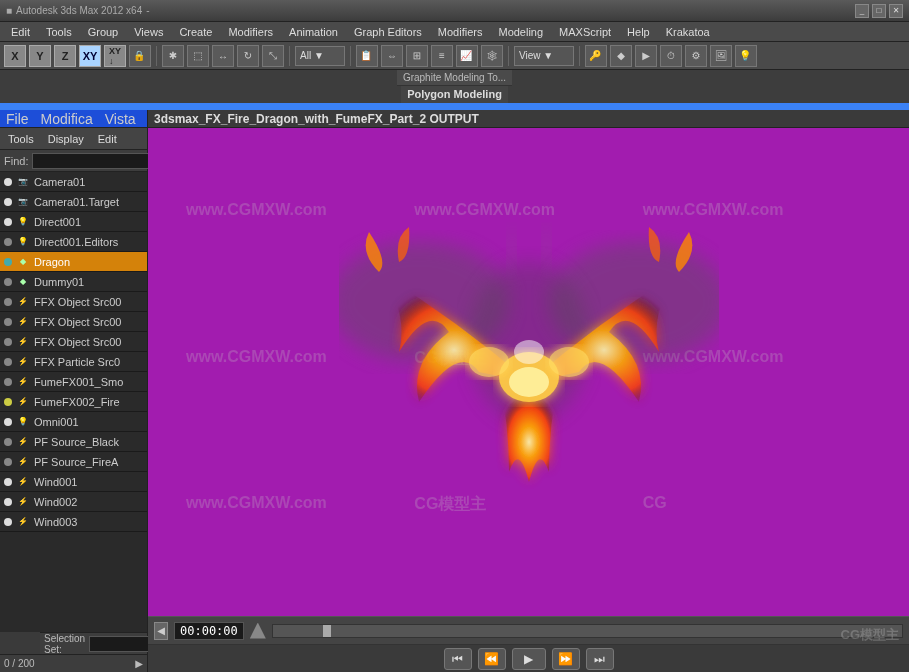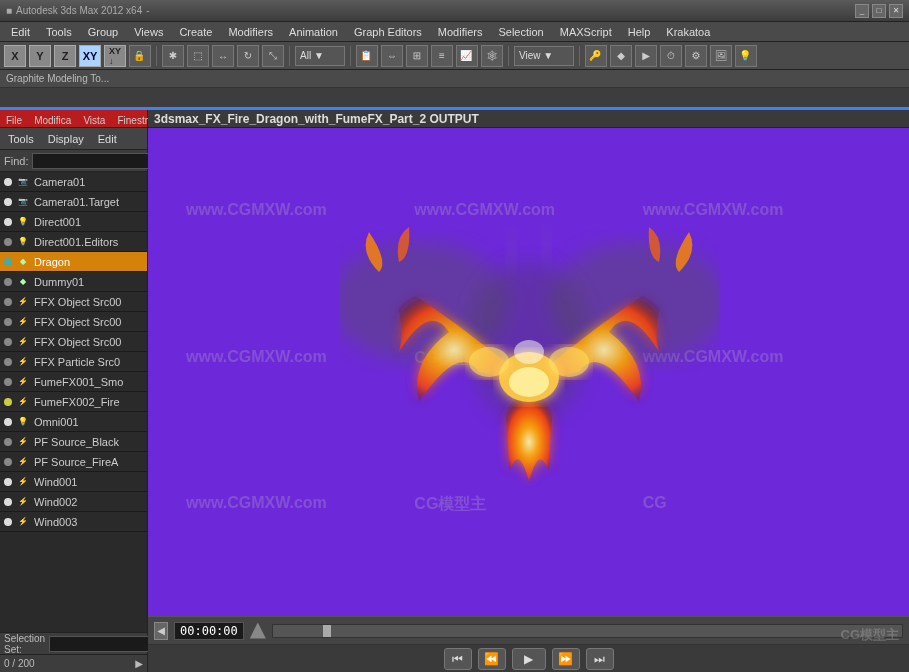--- a/index.html
+++ b/index.html
@@ -120,23 +120,24 @@
       display: flex;
       align-items: center;
       gap: 3px;
       min-width: 50px;
     }
 
     
     #modeling-bar {
       height: 40px;
       background: #3d3d3d;
-      border-bottom: 3px solid #3b82f6;
+      border-bottom: 7px solid #3b82f6;
       display: flex;
       flex-direction: column;
+      align-items: center;
     }
     #graphite-label {
       height: 18px;
       background: #4a4a4a;
       display: flex;
       align-items: center;
       padding: 0 6px;
       font-size: 10px;
       color: #bbb;
       border-bottom: 1px solid #333;
@@ -164,26 +165,26 @@
       background: #3a3a3a;
       border-right: 1px solid #222;
       display: flex;
       flex-direction: column;
       flex-shrink: 0;
     }
 
     
     #submenu-bar {
       height: 18px;
-      background: #b91c1c;
-      display: flex;
-      align-items: flex-end;
+      background: #1d4ed8;
+      display: flex;
+      align-items: flex-start;
       padding: 0 2px;
       border-bottom: 1px solid #222;
-      font-size: 10px;
+      font-size: 14px;
       color: #ccc;
       gap: 4px;
     }
     .submenu-item {
       padding: 1px 4px;
       cursor: pointer;
     }
 
     
     #sde-bar {
@@ -288,20 +289,21 @@
     #selection-set {
       height: 22px;
       background: #3d3d3d;
       display: flex;
       align-items: center;
       padding: 0 4px;
       gap: 4px;
       border-top: 1px solid #222;
       font-size: 10px;
       color: #bbb;
+      margin-left: 40px;
     }
     #selection-count {
       height: 18px;
       background: #3d3d3d;
       display: flex;
       align-items: center;
       padding: 0 4px;
       border-top: 1px solid #222;
       font-size: 10px;
       color: #bbb;
@@ -325,21 +327,21 @@
       padding: 0 6px;
       border-bottom: 1px solid #222;
       gap: 4px;
       font-size: 10px;
       color: #bbb;
     }
 
     
     #viewport {
       flex: 1;
-      background: #6d28d9;
+      background: #a21caf;
       position: relative;
       overflow: hidden;
       padding-left: 36px;
     }
 
     
     .watermark {
       position: absolute;
       font-size: 16px;
       color: rgba(200,200,200,0.25);
@@ -460,21 +462,21 @@
 <div id="menu-bar">
   <div class="menu-item">Edit</div>
   <div class="menu-item">Tools</div>
   <div class="menu-item">Group</div>
   <div class="menu-item">Views</div>
   <div class="menu-item">Create</div>
   <div class="menu-item">Modifiers</div>
   <div class="menu-item">Animation</div>
   <div class="menu-item">Graph Editors</div>
   <div class="menu-item">Modifiers</div>
-  <div class="menu-item">Selection</div>
+  <div class="menu-item">Modeling</div>
   <div class="menu-item">MAXScript</div>
   <div class="menu-item">Help</div>
   <div class="menu-item">Krakatoa</div>
 </div>
 
 <div id="toolbar1">
 
   <div class="tb-axis-btn">X</div>
   <div class="tb-axis-btn">Y</div>
   <div class="tb-axis-btn">Z</div>
@@ -505,20 +507,23 @@
   <div class="tb-icon-btn">⏱</div>
   <div class="tb-icon-btn">⚙</div>
   <div class="tb-icon-btn">🖼</div>
   <div class="tb-icon-btn">💡</div>
 </div>
 
 <div id="modeling-bar">
   <div id="graphite-label">
     <span>Graphite Modeling To...</span>
   </div>
+  <div id="polygon-label">
+    <span>Polygon Modeling</span>
+  </div>
 </div>
 
 <div id="main">
 
   <div id="left-panel">
 
     <div id="submenu-bar">
       <span class="submenu-item">File</span>
       <span class="submenu-item">Modifica</span>
       <span class="submenu-item">Vista</span>

